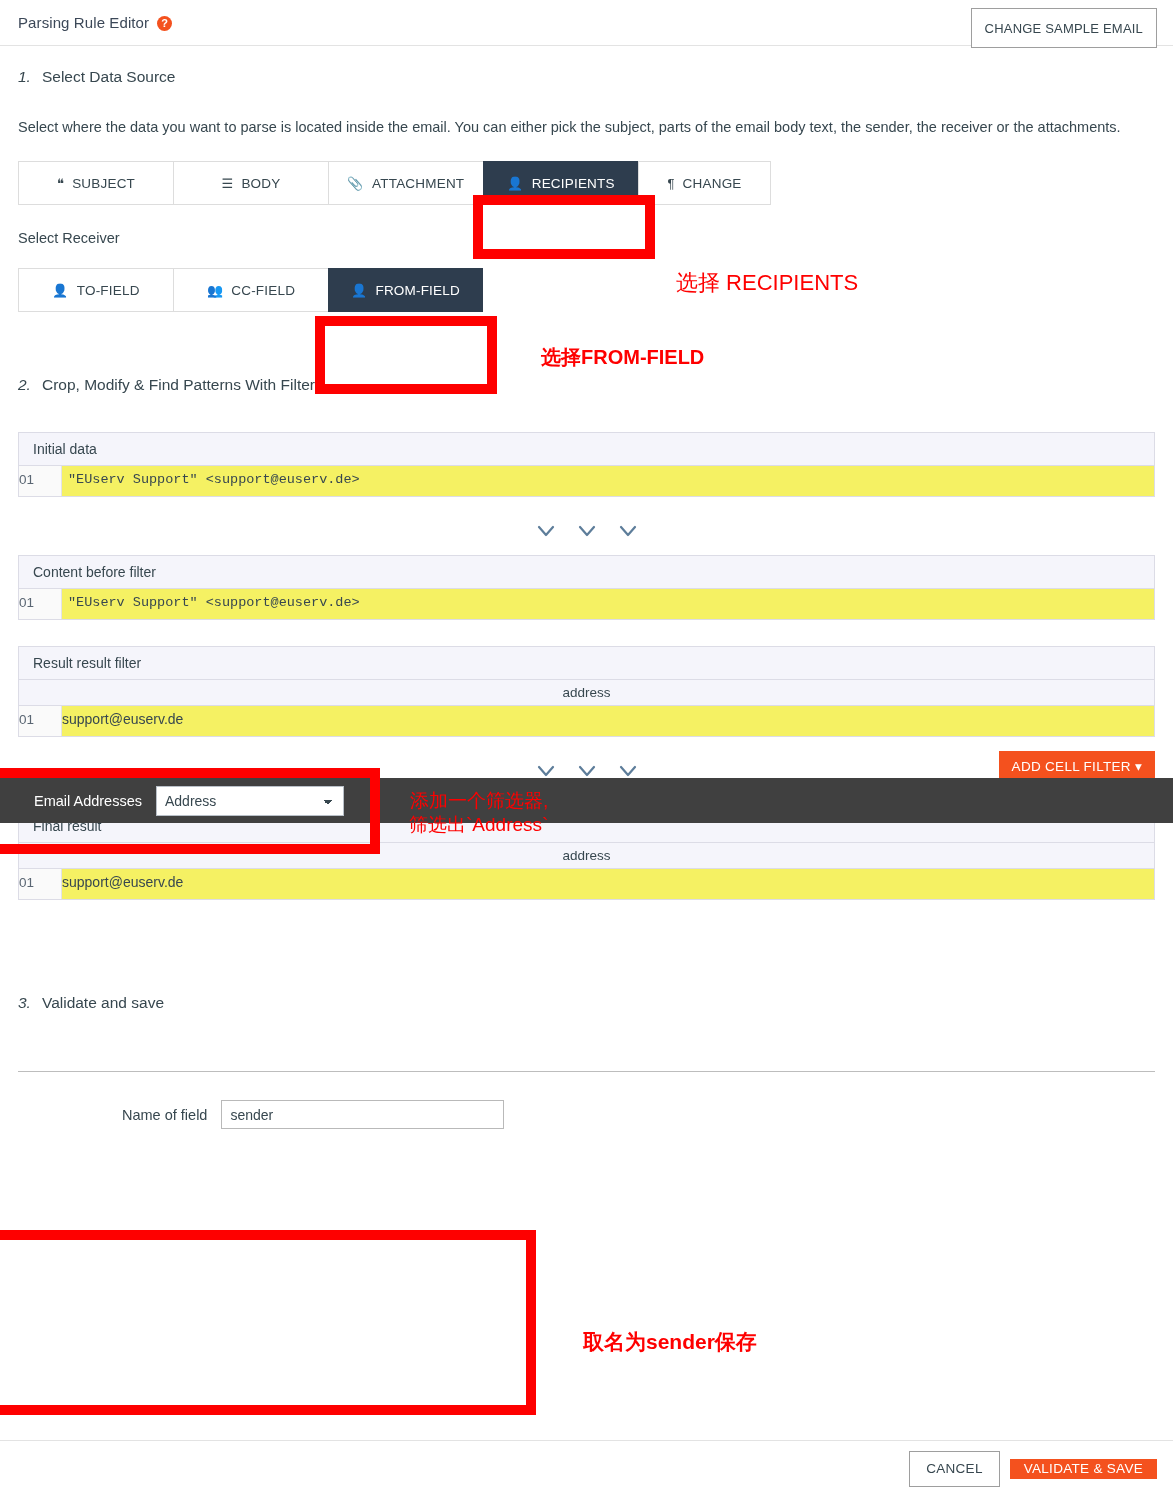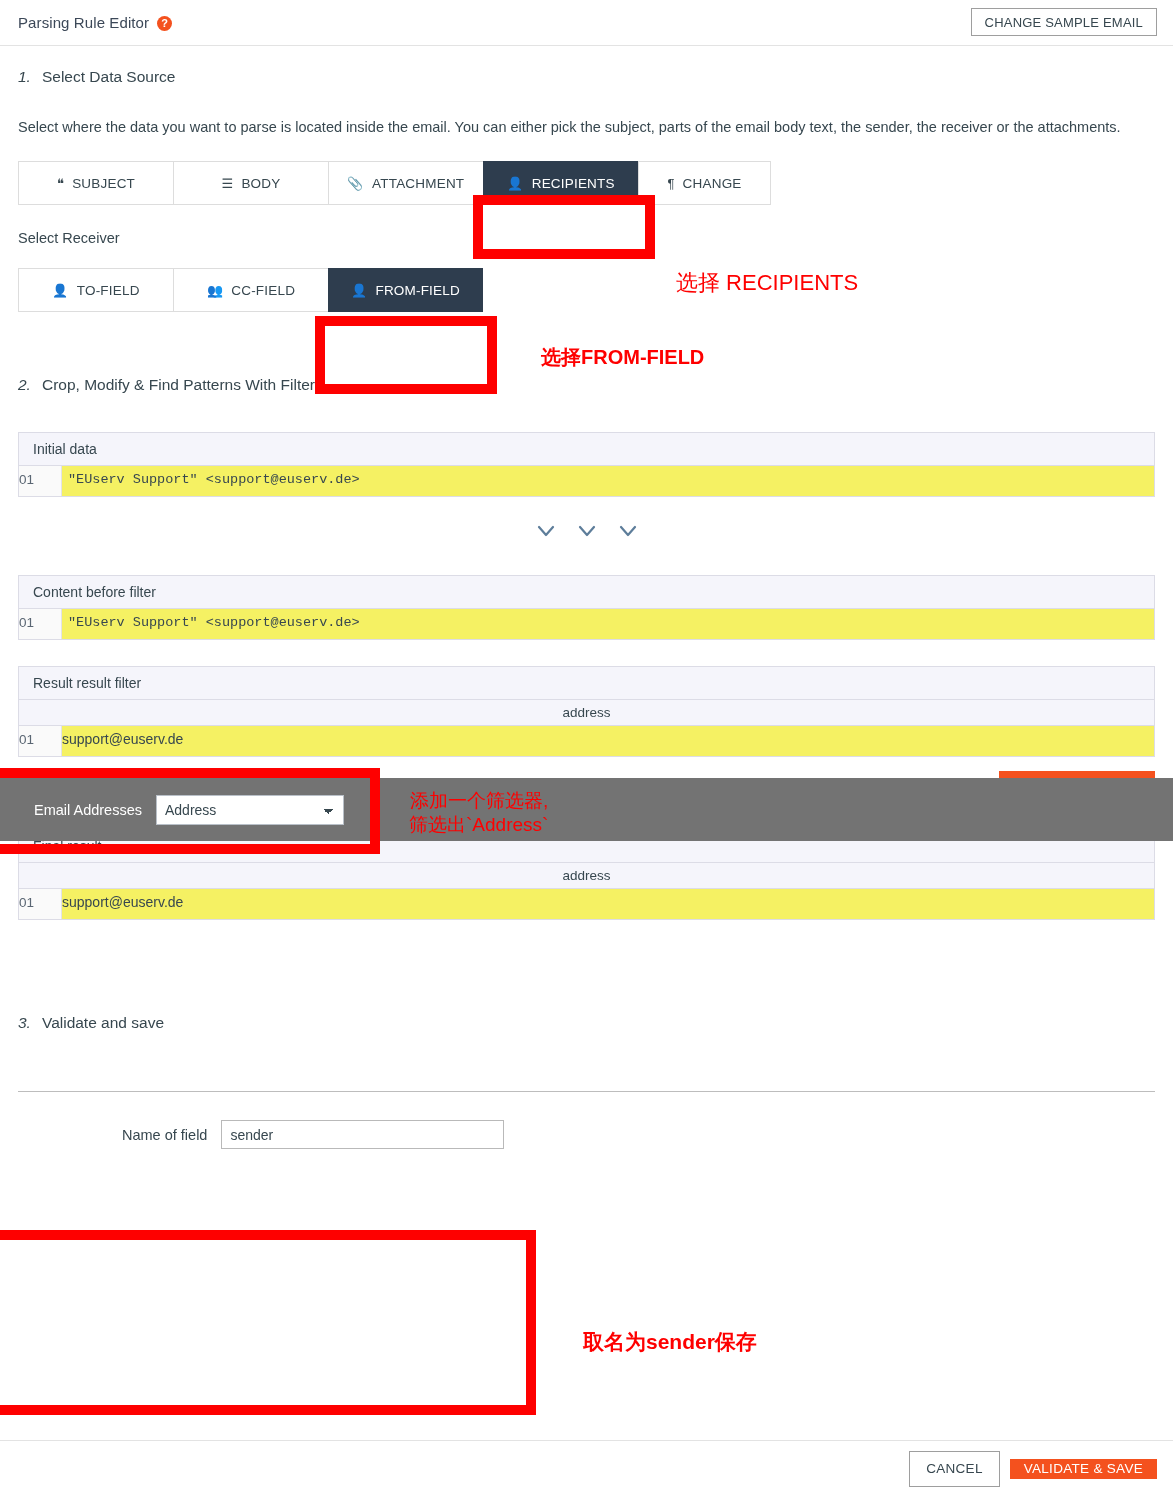--- a/index.html
+++ b/index.html
@@ -28,21 +28,21 @@
   .help-icon {
     display:inline-flex; align-items:center; justify-content:center;
     width:15px; height:15px; border-radius:50%;
     background:#f4511e; color:#fff;
     font-size:11px; font-weight:bold; line-height:1;
     margin-left:8px; vertical-align:middle;
     position:relative; top:1px;
   }
   .btn-change-sample {
     position:absolute; right:16px; top:8px;
-    height:28px; padding:0 13px;
+    height:40px; padding:0 13px;
     background:#fff; border:1px solid #9e9e9e;
     color:#37474f; font-size:13px; letter-spacing:.2px;
     cursor:pointer; font-family:inherit;
     display:flex; align-items:center;
   }
 
   
   .page { padding:0 18px; position:relative; }
 
   .step-title {
@@ -127,22 +127,22 @@
   .btn-add-cell-filter {
     position:absolute; right:0; top:-8px;
     background:#f4511e; color:#fff; border:none;
     font-size:13.5px; letter-spacing:.3px;
     height:30px; padding:0 13px; cursor:pointer;
     font-family:inherit;
   }
 
   
   .filter-strip {
-    position:absolute; left:0; top:778px; width:1173px; height:63px;
-    background:#737373; display:flex; align-items:center;
+    position:absolute; left:0; top:778px; width:1173px; height:45px;
+    background:#404040; display:flex; align-items:center;
     padding-left:34px; z-index:5;
   }
   .filter-strip-label { color:#fff; font-size:14.5px; margin-right:14px; }
   .filter-select {
     width:188px; height:30px;
     background:#fff; border:1px solid #b9c0c8;
     font-size:14px; color:#37474f;
     font-family:inherit; padding:0 8px;
     -webkit-appearance:none; appearance:none;
     background-image:
@@ -278,21 +278,21 @@
           <path d="M5 8 L12 16 L19 8" fill="none" stroke="#5d7d9a" stroke-width="2.2" stroke-linecap="round" stroke-linejoin="round"></path>
         </svg>
       </span>
     <span class="chev">
         <svg width="24" height="24" viewBox="0 0 24 24">
           <path d="M5 8 L12 16 L19 8" fill="none" stroke="#5d7d9a" stroke-width="2.2" stroke-linecap="round" stroke-linejoin="round"></path>
         </svg>
       </span>
   </div>
 
-  <div class="panel" style="margin-top:32px;">
+  <div class="panel" style="margin-top:12px;">
     <div class="panel-head">Content before filter</div>
     <div class="datarow">
       <div class="rownum">01</div>
       <div class="rowtext-mono">"EUserv Support" &lt;support@euserv.de&gt;</div>
     </div>
   </div>
 
   <div class="panel" style="margin-top:26px;">
     <div class="panel-head">Result result filter</div>
     <div class="colhead">address</div>

